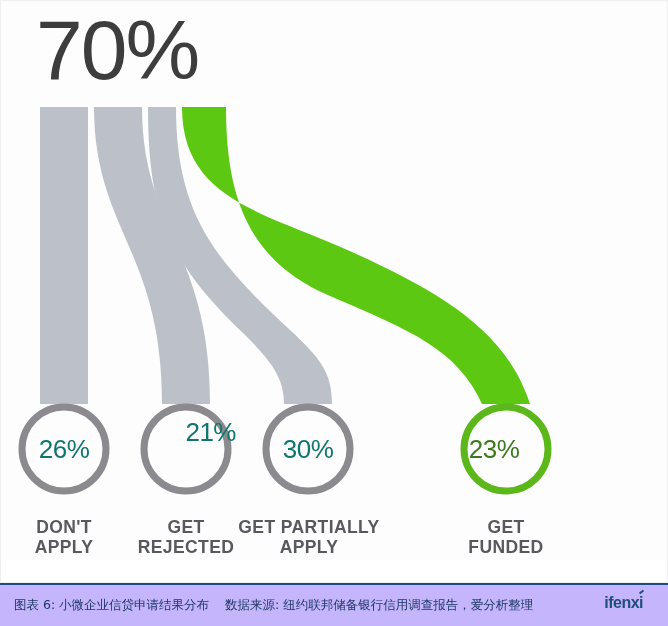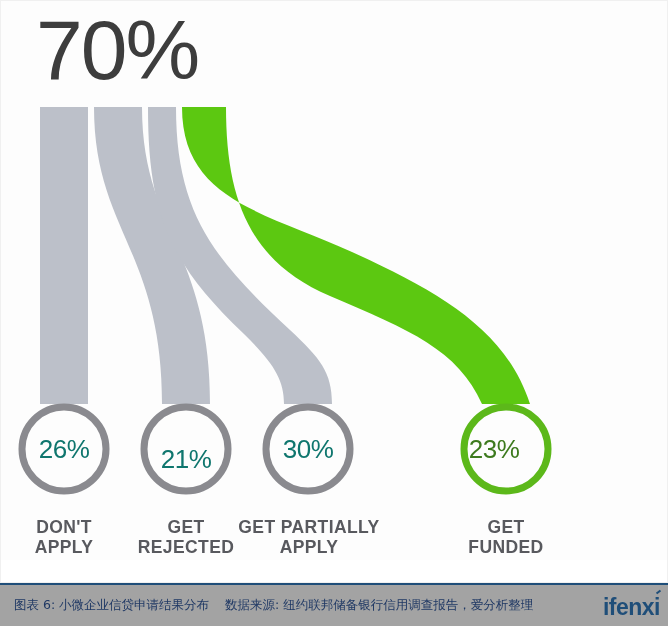--- a/index.html
+++ b/index.html
@@ -49,36 +49,36 @@
     font-weight:700;
     color:#58595e;
     letter-spacing:0.4px;
     line-height:1.12;
     white-space:pre-line;
   }
   #footer{
     position:absolute;
     left:0;top:583px;
     width:668px;height:43px;
-    background:#a3a3a3;
+    background:#c4b5fd;
     border-top:2px solid #1f4e79;
     box-sizing:border-box;
   }
   #footer-text{
     position:absolute;
     left:14px;top:12px;
     font-size:12.5px;
     color:#1f3864;
     font-family:"DejaVu Sans", sans-serif;
     white-space:pre;
   }
   #footer-logo{
     position:absolute;
-    right:8px;top:9px;
-    font-size:23px;
+    right:25px;top:9px;
+    font-size:16px;
     font-weight:700;
     color:#1f4e79;
     letter-spacing:-0.5px;
   }
   #footer-logo .tick{
     display:inline-block;
     position:relative;
   }
   #footer-logo .tick:after{
     content:"";
@@ -132,21 +132,21 @@
                C 264 212, 182 200, 182 107 Z" fill="#5cc811"></path>
 
       <circle cx="64" cy="449" r="42" fill="#fdfdfd" stroke="#8a8a8f" stroke-width="7"></circle>
       <circle cx="186" cy="449" r="42" fill="#fdfdfd" stroke="#8a8a8f" stroke-width="7"></circle>
       <circle cx="308" cy="449" r="42" fill="#fdfdfd" stroke="#8a8a8f" stroke-width="7"></circle>
       <circle cx="506" cy="449" r="42" fill="#fdfdfd" stroke="#5cb81a" stroke-width="7"></circle>
     </g>
   </svg>
 
   <div class="circle-label" style="left:14px;top:434px;width:100px;">26%</div>
-  <div class="circle-label" style="left:136px;top:444px;width:100px;">21%</div>
+  <div class="circle-label" style="left:136px;top:417px;width:100px;text-align:right;">21%</div>
   <div class="circle-label" style="left:258px;top:434px;width:100px;">30%</div>
   <div class="circle-label green" style="left:444px;top:434px;width:100px;">23%</div>
 
   <div class="node-caption" style="left:4px;top:518px;width:120px;">DON'T
 APPLY</div>
   <div class="node-caption" style="left:118px;top:518px;width:136px;">GET
 REJECTED</div>
   <div class="node-caption" style="left:236px;top:518px;width:146px;">GET PARTIALLY
 APPLY</div>
   <div class="node-caption" style="left:444px;top:518px;width:124px;">GET

